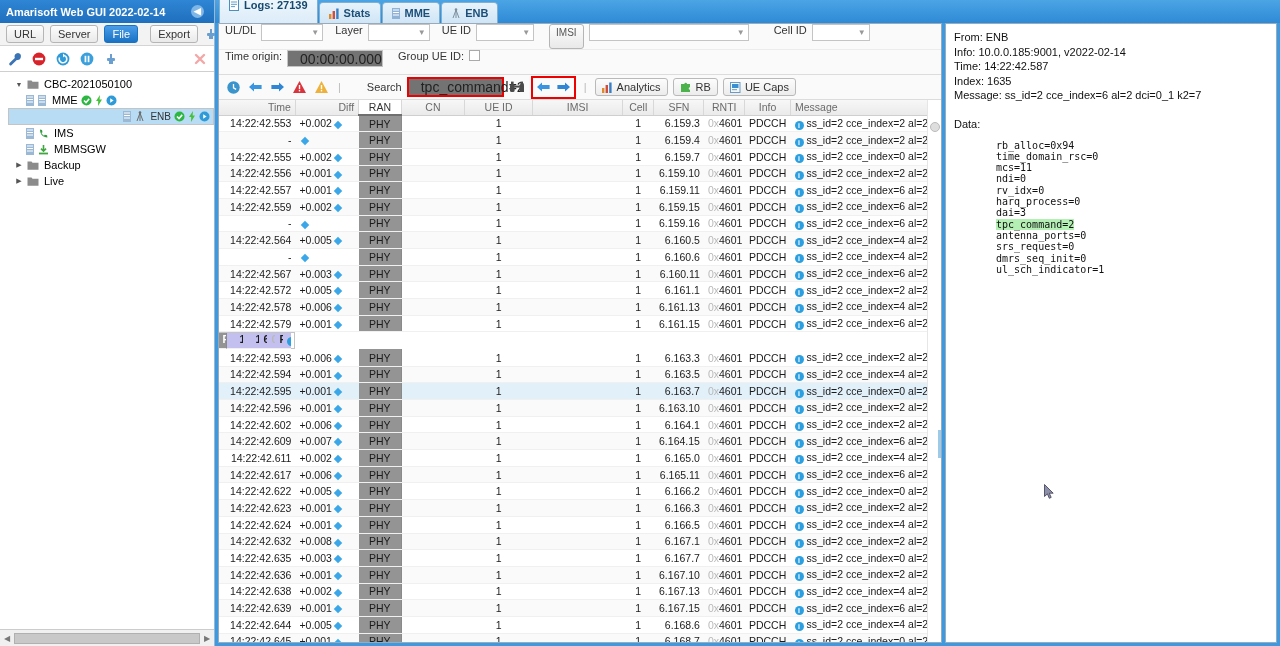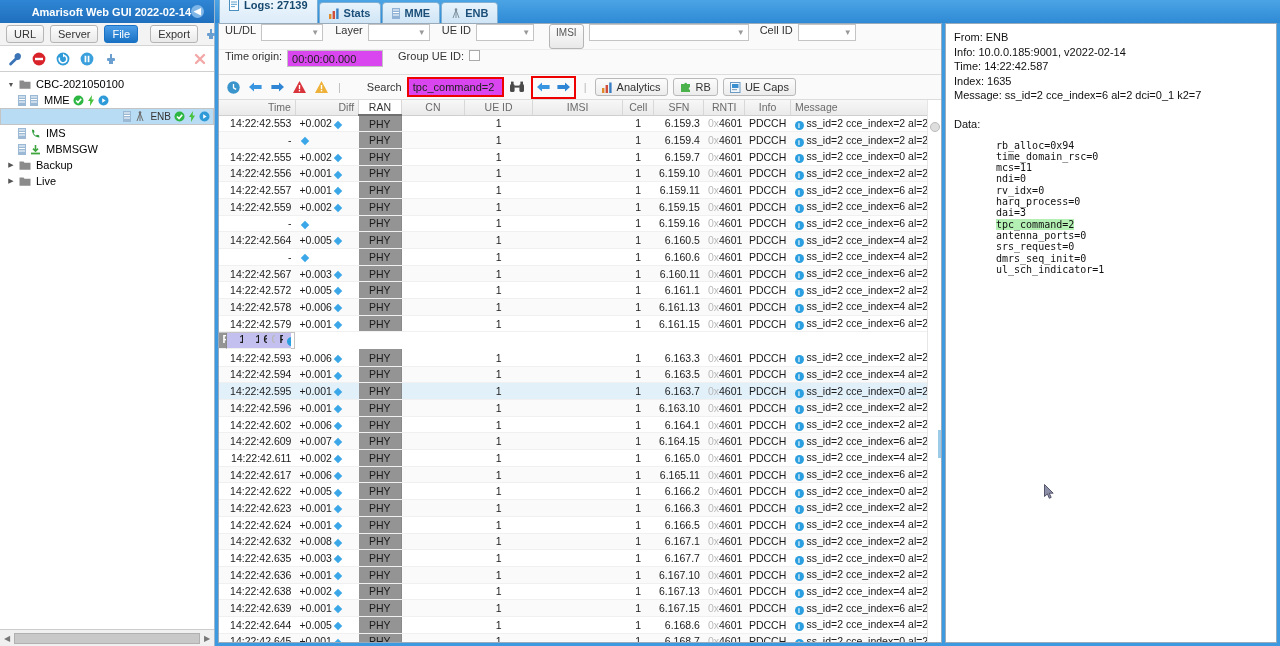--- a/index.html
+++ b/index.html
@@ -12,21 +12,21 @@
     background: #ffffff;
   }
   .app { position: relative; width: 1280px; height: 646px; display: flex; }
 
   
   .sidebar { width: 215px; height: 646px; background: #fff; display: flex; flex-direction: column; border-right: 1px solid #9fb6cd; }
   .sb-title {
     height: 23px; background: linear-gradient(#2f86d4, #1f6fbd);
     color: #fff; font-weight: bold; font-size: 11px;
     display: flex; align-items: center; padding: 0 6px;
-    justify-content: flex-end;
+    justify-content: space-between;
   }
   .sb-title .t { white-space: nowrap; }
   .collapse-ic {
     width: 13px; height: 13px; border-radius: 50%;
     background: #7fb6e8; color: #fff; font-size: 9px;
     display: flex; align-items: center; justify-content: center;
     line-height: 1; margin-right: 4px;
   }
   .sb-row1 {
     height: 23px; background: #f3f3f3; border-bottom: 1px solid #d4d4d4;
@@ -43,21 +43,21 @@
   .icon-btn {
     width: 17px; height: 17px; border-radius: 3px;
     display: inline-flex; align-items: center; justify-content: center;
     font-size: 11px; cursor: default;
   }
   .sb-row2 {
     height: 26px; background: #fff; border-bottom: 1px solid #cfcfcf;
     display: flex; align-items: center; padding: 0 6px; gap: 7px;
   }
   .sb-row2 .spacer { flex: 1; }
-  .tree { flex: 1; overflow: hidden; padding: 4px 0 0 0; background: #fff; }
+  .tree { flex: 1; overflow: hidden; padding: 4px 0 0 8px; background: #fff; }
   .tnode { display: flex; align-items: center; height: 16px; padding-left: 6px; gap: 3px; white-space: nowrap; font-size: 11px; color: #000; }
   .tnode.sel { background: #b8dcf4; }
   .tnode .arrow { width: 10px; color: #555; font-size: 7px; display:inline-block; text-align:center;}
   .tnode .lbl { margin-left: 2px; }
   .indent1 { padding-left: 18px; }
   .sb-hscroll { height: 17px; background: #f0f0f0; border-top: 1px solid #ccc; display: flex; align-items: center; }
   .sb-hscroll .tr-l, .sb-hscroll .tr-r { width: 14px; text-align: center; color: #777; font-size: 8px; }
   .sb-hscroll .thumb { flex: 1; height: 11px; background: #c8c8c8; border: 1px solid #b0b0b0; }
 
   
@@ -76,21 +76,21 @@
   .filterbar { background: #fafafa; border-bottom: 1px solid #dcdcdc; }
   .frow { display: flex; height: 25px; padding: 0 6px; gap: 5px; }
   .flabel { font-size: 11px; color: #333; white-space: nowrap; }
   .sel {
     border: 1px solid #c4c4c4; background: #fff; height: 17px;
     display: flex; align-items: center; justify-content: flex-end;
     padding: 0 3px; font-size: 10px; color: #333;
   }
   .sel .cv { flex: 1; font-size: 10px; color: #222; padding-left: 2px; text-align: left; overflow: hidden; white-space: nowrap;}
   .sel .car { color: #999; font-size: 8px; margin-left: 2px;}
-  .txtin { border: 1px solid #c4c4c4; background: #d946ef; height: 17px; font-size: 11px; padding: 0 4px; display: flex; align-items: center; color: #222;}
+  .txtin { border: 1px solid #c4c4c4; background: #737373; height: 17px; font-size: 14px; padding: 0 12px; display: flex; align-items: center; color: #222;}
   .cbox { width: 11px; height: 11px; border: 1px solid #aaa; background: #fff; display:inline-block;}
 
   .searchrow { display: flex; align-items: center; height: 25px; padding: 0 6px; gap: 5px; border-bottom: 1px solid #dcdcdc; background:#fafafa;}
   .sepbar { color: #bbb; font-size: 11px; padding: 0 3px;}
   .redbox { border: 2px solid #e00; padding: 0; display: inline-flex; align-items: center; }
   .redbox2 { border: 2px solid #e00; padding: 1px 2px; display: inline-flex; align-items: center; gap: 3px;}
   .minibtn { border: 1px solid #b9b9b9; border-radius: 3px; background: linear-gradient(#fcfcfc,#ececec); height:18px; display:inline-flex; align-items:center; gap:4px; padding: 0 6px; font-size: 11px; color:#333; white-space:nowrap;}
 
   
   .tablewrap { flex: 1; overflow: hidden; position: relative; background: #fff; }
@@ -374,21 +374,21 @@
           <span class="flabel" style="margin-left:7px">UE ID</span>
           <span class="sel" style="width:58px">
             <span class="cv"></span>
             <span class="car">▼</span>
           </span>
           <span class="btn" style="margin-left:10px;padding:2px 6px;color:#555;font-size:10px">IMSI</span>
           <span class="sel" style="width:160px">
             <span class="cv"></span>
             <span class="car">▼</span>
           </span>
-          <span class="flabel" style="margin-left:6px">Cell ID</span>
+          <span class="flabel" style="margin-left:20px">Cell ID</span>
           <span class="sel" style="width:58px">
             <span class="cv"></span>
             <span class="car">▼</span>
           </span>
         </div>
         <div class="frow" style="border-top:1px solid #ececec">
           <span class="flabel">Time origin:</span>
           <span class="txtin" style="width:96px">00:00:00.000</span>
           <span class="flabel" style="margin-left:10px">Group UE ID:</span>
           <span class="cbox"></span>

